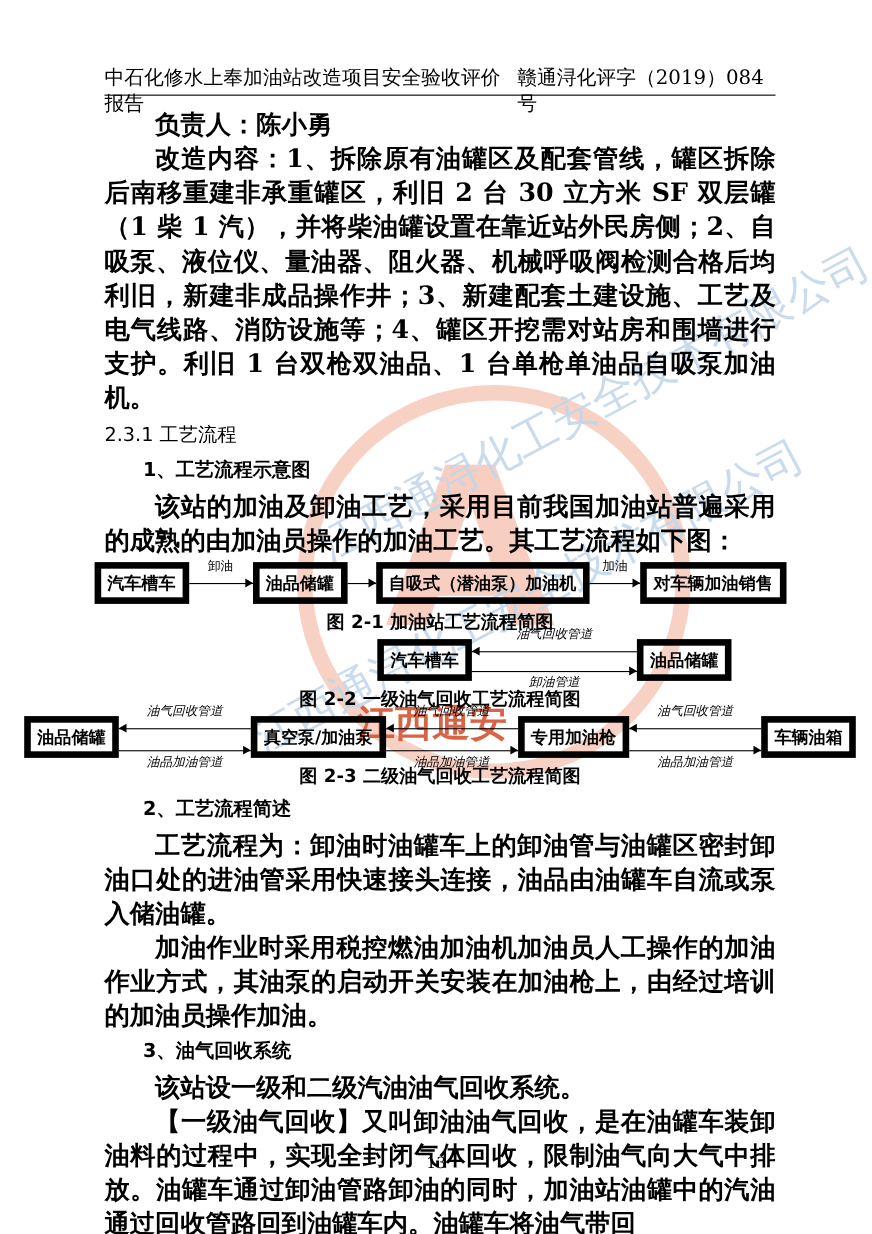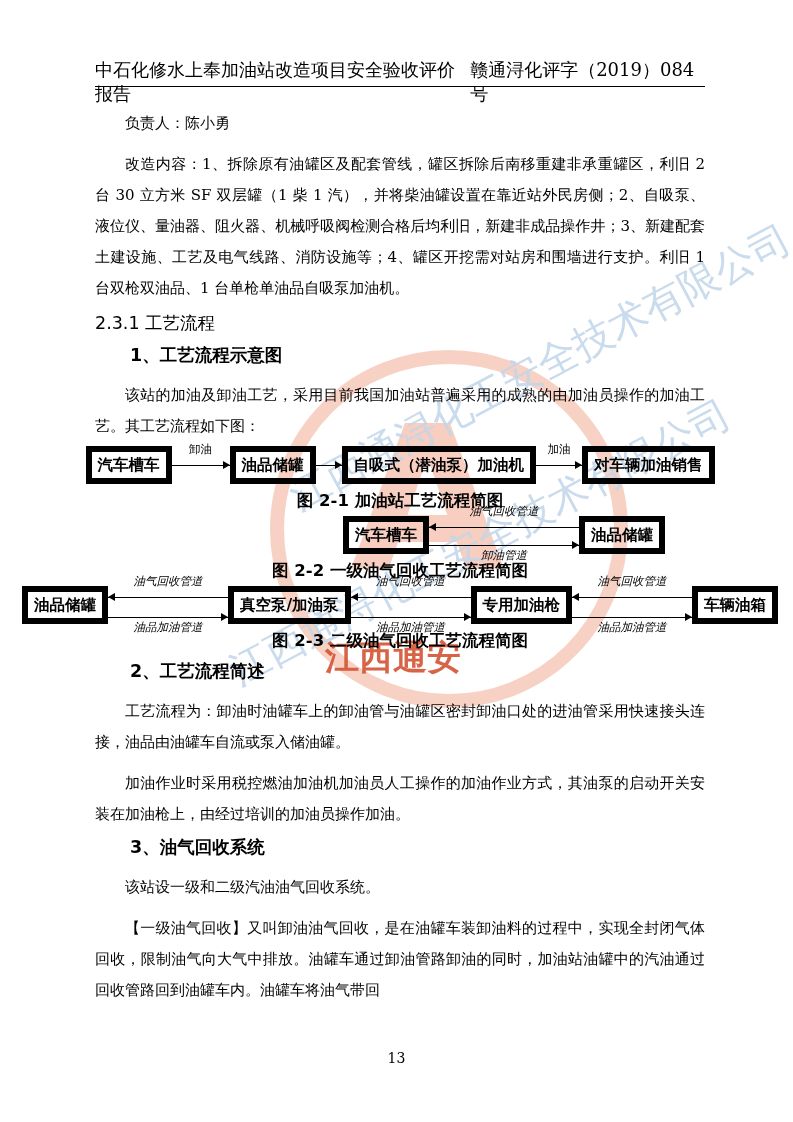--- a/index.html
+++ b/index.html
@@ -105,26 +105,27 @@
   }
   
   .content {
     position: absolute;
     left: 95px;
     top: 98px;
     width: 610px;
     z-index: 2;
   }
   p.para {
-    margin: 10px 0 0 0;
-    font-size: 15px;
+    margin: 0 0 0 0;
+    font-size: 23px;
     line-height: 31px;
     text-align: justify;
     text-justify: inter-ideograph;
     text-indent: 2em;
+    font-weight: bold;
   }
   h3.sec {
     margin: 14px 0 6px 0;
     font-size: 18.5px;
     line-height: 30px;
     font-weight: bold;
     text-indent: 1em;
     font-family: "DejaVu Sans", "Liberation Sans", sans-serif;
   }
   h4.subsec {

